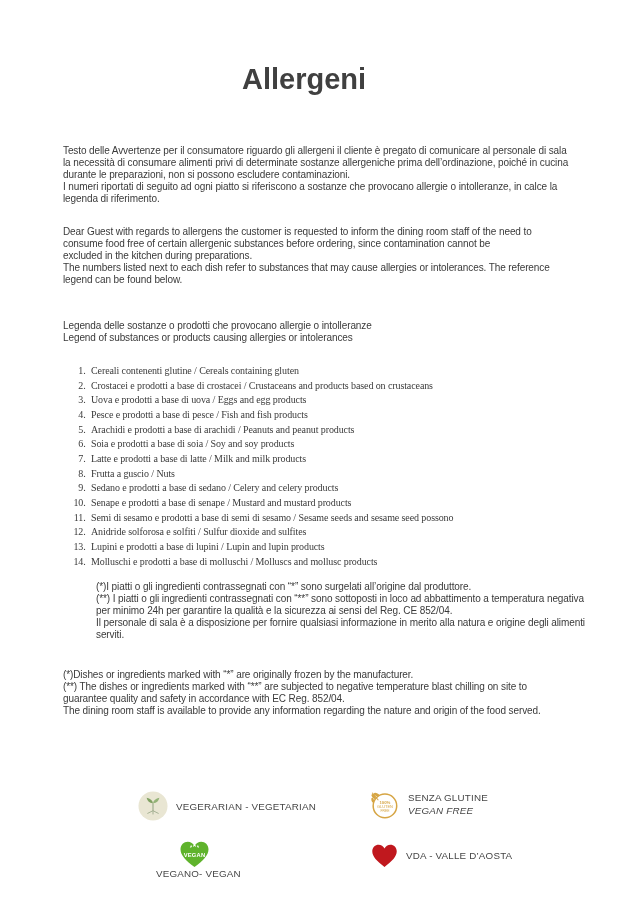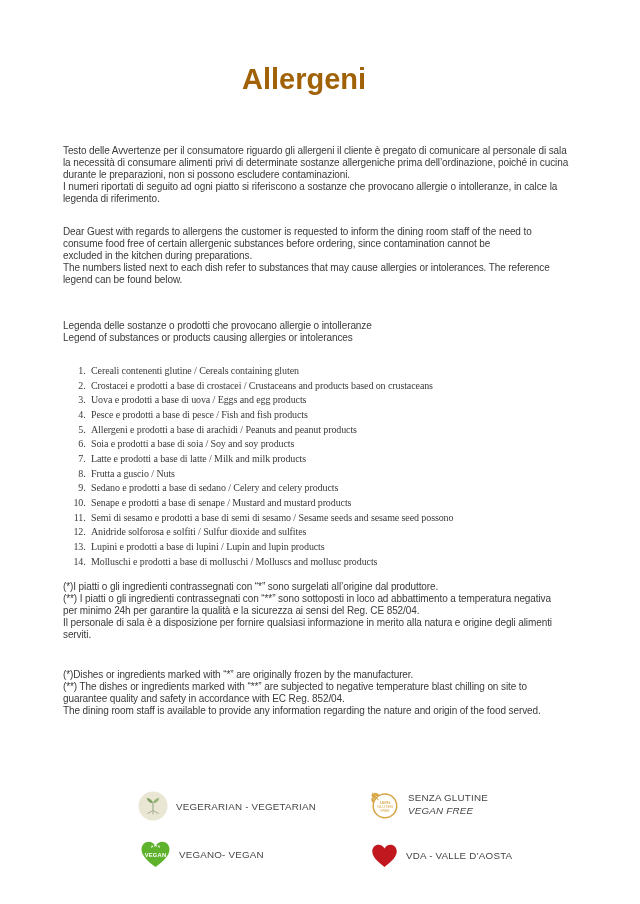--- a/index.html
+++ b/index.html
@@ -9,47 +9,47 @@
     font-family: "Liberation Sans", "DejaVu Sans", sans-serif;
     position: relative;
     overflow: hidden;
   }
   .page { position: absolute; inset: 0; width: 640px; height: 904px; background: #ffffff; }
 
   .doc-title {
     position: absolute; top: 61px; left: 0; width: 608px;
     margin: 0; text-align: center;
     font-size: 29px; line-height: 36px; font-weight: 700;
-    color: #a16207; letter-spacing: 0px;
+    color: #404040; letter-spacing: 0px;
   }
 
   .body-text {
     position: absolute; left: 63px; width: 545px; margin: 0;
     font-size: 10px; letter-spacing: -0.1px;
     line-height: 12px; color: #3a3a3a;
     white-space: pre-line;
   }
   .pos-notice-it   { top: 145px; }
   .pos-notice-en   { top: 226px; }
   .pos-legend-intro{ top: 320px; }
-  .pos-footnote-it { top: 581px; }
+  .pos-footnote-it { top: 581px; margin-left: 33px; }
   .pos-footnote-en { top: 669px; }
 
   .allergen-list {
     position: absolute; left: 63px; top: 364px; width: 520px;
     margin: 0; padding-left: 25px;
     font-size: 10px; letter-spacing: -0.1px;
     line-height: 14.65px; color: #3a3a3a; font-family: Liberation Serif, serif;
   }
   .allergen-list li { padding-left: 3px; }
 
   .badge { position: absolute; display: flex; align-items: center; }
   .badge-vegetarian { left: 138px; top: 791px; }
   .badge-gluten     { left: 368px; top: 788px; }
-  .badge-vegan      { left: 140px; top: 840px; }
+  .badge-vegan      { left: 148px; top: 840px; flex-direction: column; }
   .badge-vda        { left: 371px; top: 843px; justify-content: space-between; }
 
   .badge .icon-box { flex: 0 0 auto; display: block; }
   .badge-label {
     margin-left: 8px;
     font-size: 9.8px; letter-spacing: 0.2px;
     color: #464646; white-space: pre;
   }
   .badge-gluten .badge-label { line-height: 13px; }
   .label-italic { font-style: italic; }
@@ -74,21 +74,21 @@
 legend can be found below.</p>
 
   <p class="body-text pos-legend-intro">Legenda delle sostanze o prodotti che provocano allergie o intolleranze
 Legend of substances or products causing allergies or intolerances</p>
 
   <ol class="allergen-list">
     <li>Cereali contenenti glutine / Cereals containing gluten</li>
     <li>Crostacei e prodotti a base di crostacei / Crustaceans and products based on crustaceans</li>
     <li>Uova e prodotti a base di uova / Eggs and egg products</li>
     <li>Pesce e prodotti a base di pesce / Fish and fish products</li>
-    <li>Allergeni e prodotti a base di arachidi / Peanuts and peanut products</li>
+    <li>Arachidi e prodotti a base di arachidi / Peanuts and peanut products</li>
     <li>Soia e prodotti a base di soia / Soy and soy products</li>
     <li>Latte e prodotti a base di latte / Milk and milk products</li>
     <li>Frutta a guscio / Nuts</li>
     <li>Sedano e prodotti a base di sedano / Celery and celery products</li>
     <li>Senape e prodotti a base di senape / Mustard and mustard products</li>
     <li>Semi di sesamo e prodotti a base di semi di sesamo / Sesame seeds and sesame seed possono</li>
     <li>Anidride solforosa e solfiti / Sulfur dioxide and sulfites</li>
     <li>Lupini e prodotti a base di lupini / Lupin and lupin products</li>
     <li>Molluschi e prodotti a base di molluschi / Molluscs and mollusc products</li>
   </ol>

